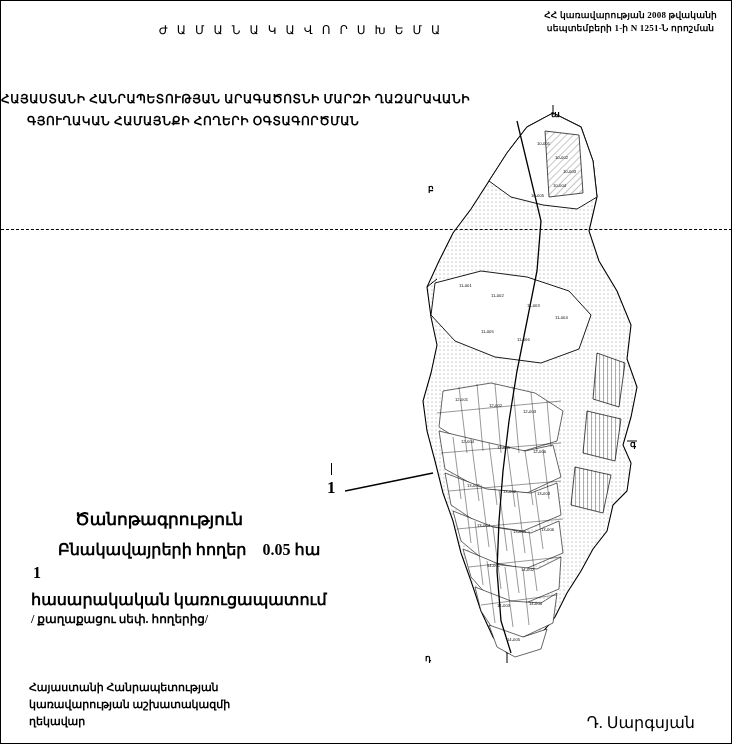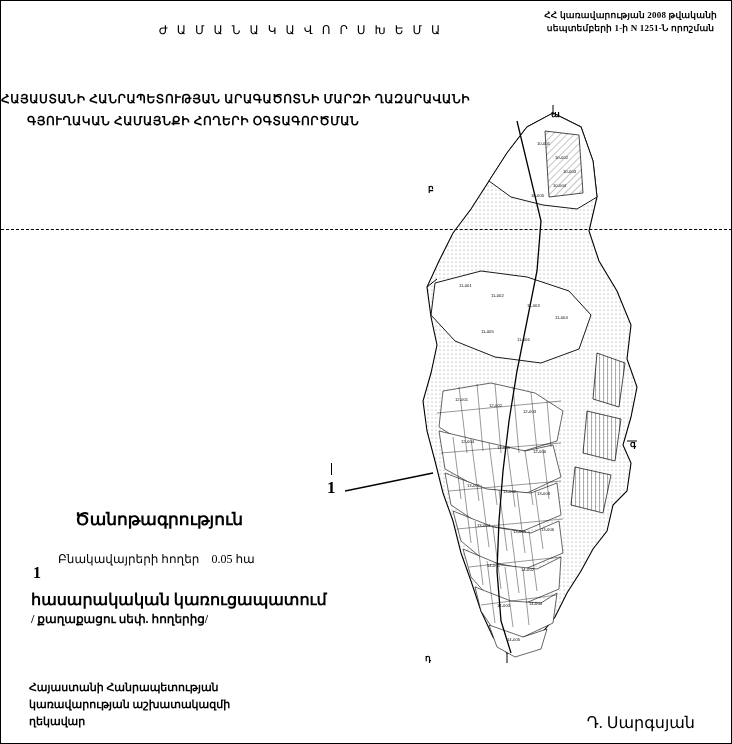--- a/index.html
+++ b/index.html
@@ -77,23 +77,23 @@
   .legend-num {
     position: absolute;
     left: 32px;
     top: 563px;
     font-size: 16px;
     font-weight: bold;
   }
   .legend-l1 {
     position: absolute;
     left: 57px;
-    top: 551px;
-    font-size: 12px;
-    font-weight: normal;
+    top: 539px;
+    font-size: 16px;
+    font-weight: bold;
     white-space: pre;
   }
   .legend-l2 {
     position: absolute;
     left: 30px;
     top: 589px;
     font-size: 16px;
     font-weight: bold;
   }
   .legend-l3 {

